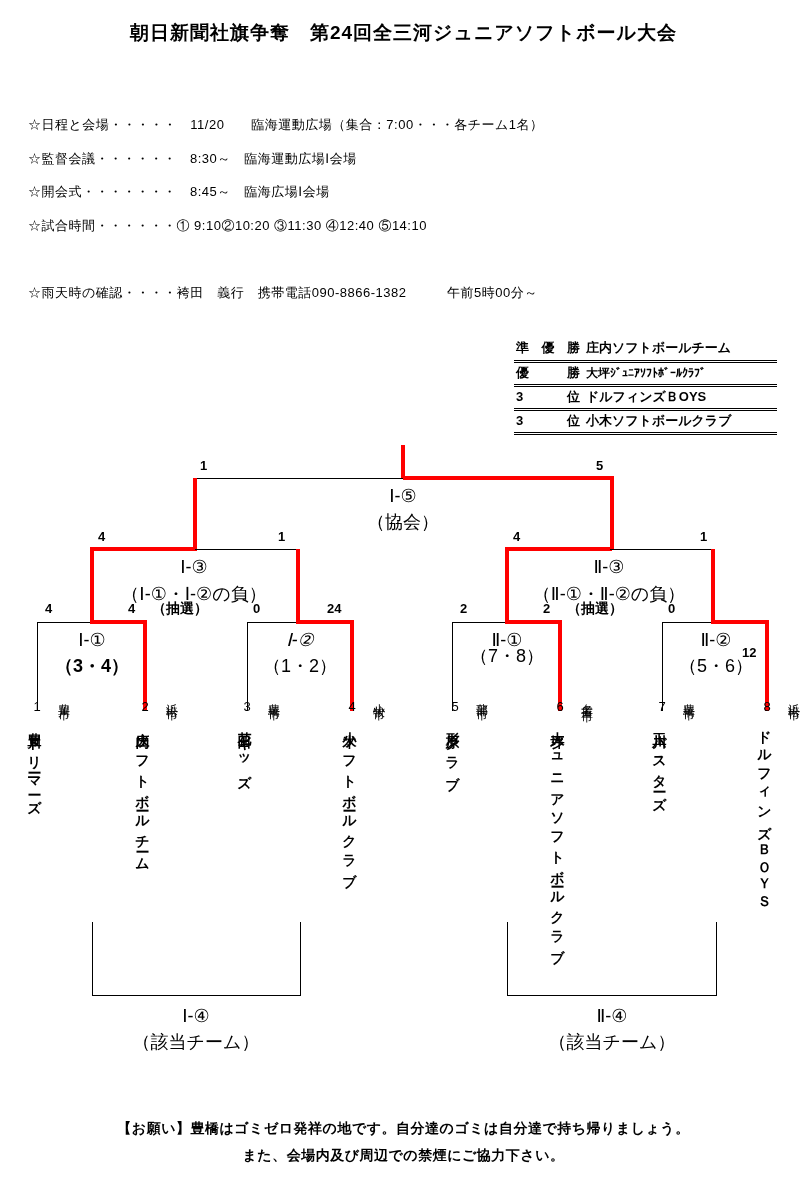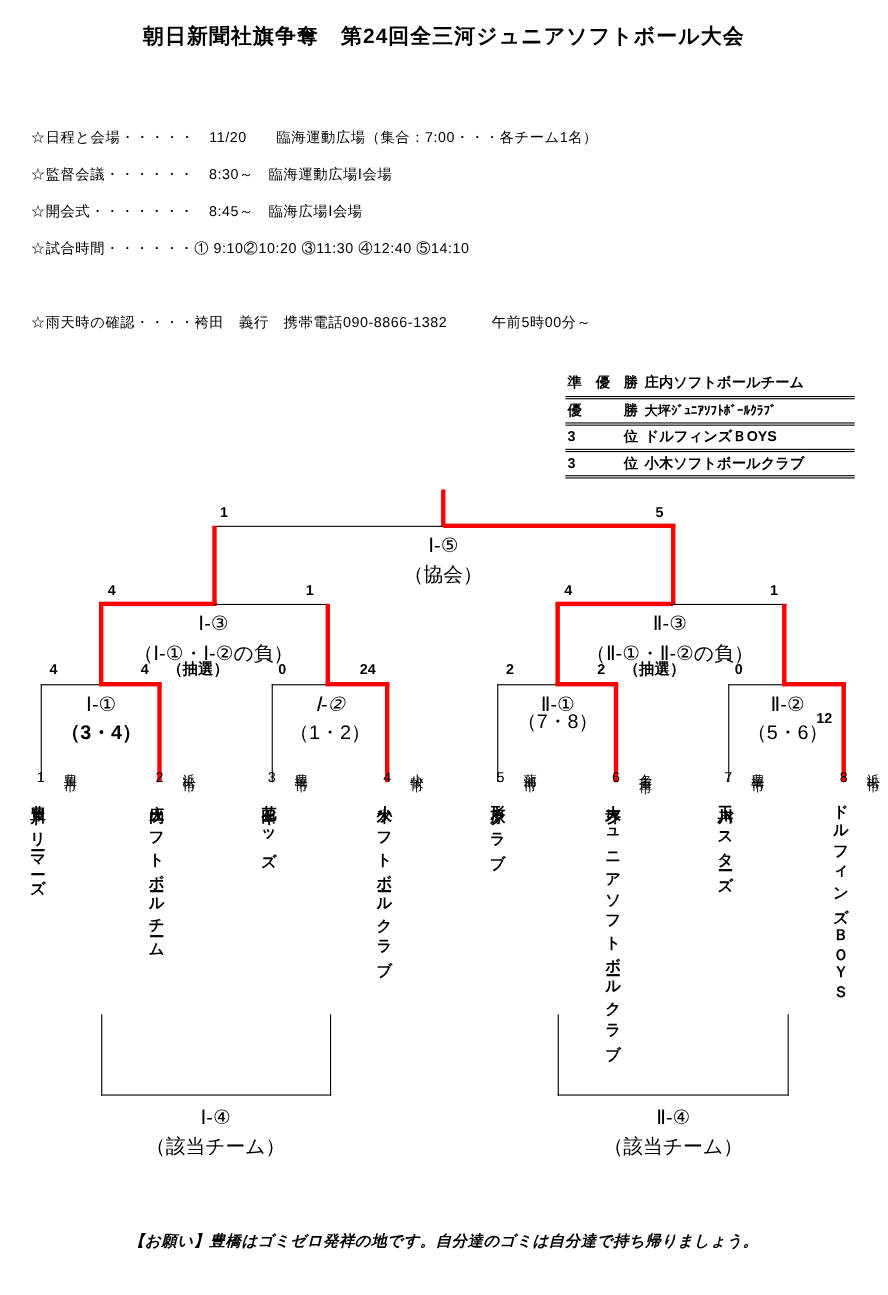--- a/index.html
+++ b/index.html
@@ -92,21 +92,20 @@
     font-weight: bold;
     letter-spacing: 3px;
     white-space: nowrap;
   }
   .notice {
     width: 100%;
     text-align: center;
     font-size: 14px;
     font-weight: bold;
     letter-spacing: 0.5px;
-    font-style: italic;
   }
 </style>
 </head>
 <body>
 
 <div id="page">
 
   <div class="abs title" style="top:20px;">朝日新聞社旗争奪　第24回全三河ジュニアソフトボール大会</div>
 
   <div class="abs info-line" style="top:116px;">☆日程と会場・・・・・　11/20　　臨海運動広場（集合：7:00・・・各チーム1名）</div>
@@ -251,14 +250,15 @@
     <div class="team-city" style="left:680px;top:694px;">豊橋市</div>
     <div class="team-name" style="left:651px;top:721px;">玉川バスターズ</div>
   </div>
   <div>
     <div class="team-number" style="left:760px;top:699px;">8</div>
     <div class="team-city" style="left:785px;top:694px;">浜松市</div>
     <div class="team-name" style="left:756px;top:721px;">ドルフィンズＢＯＹＳ</div>
   </div>
 
   <div class="abs notice" style="top:1120px;">【お願い】豊橋はゴミゼロ発祥の地です。自分達のゴミは自分達で持ち帰りましょう。</div>
+  <div class="abs notice" style="top:1147px;">また、会場内及び周辺での禁煙にご協力下さい。</div>
 
 </div>
 
 </body></html>

